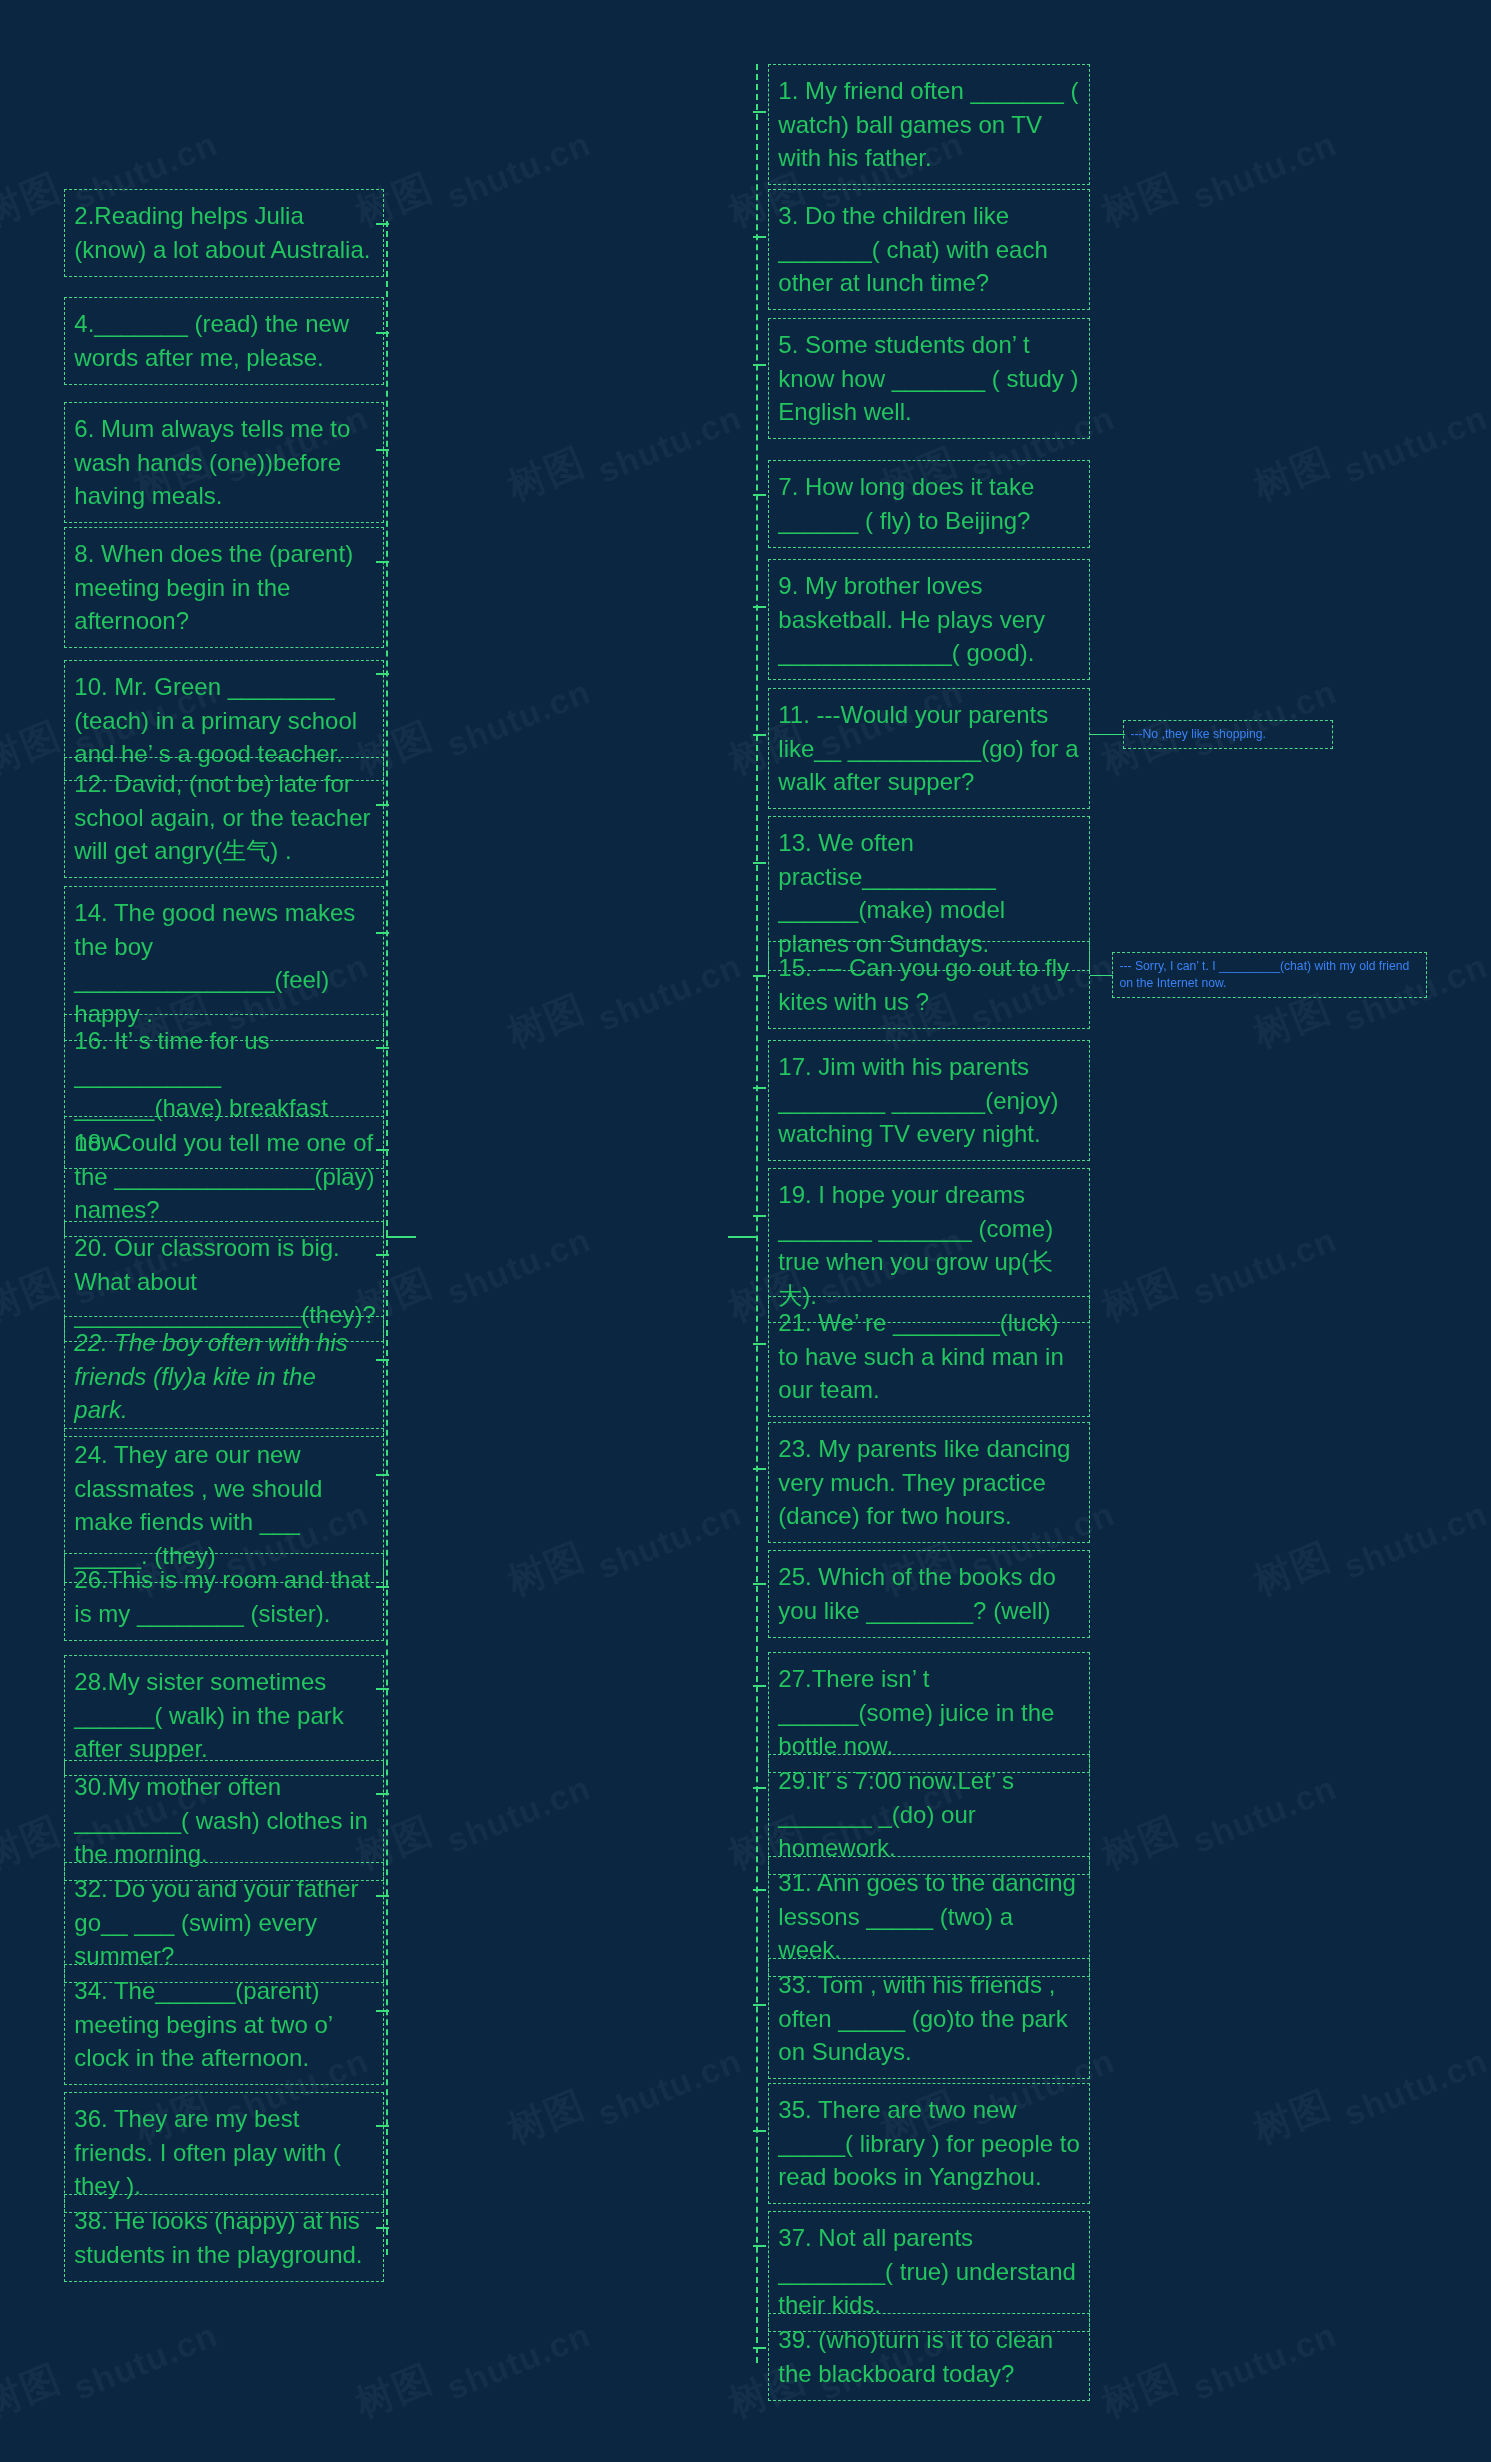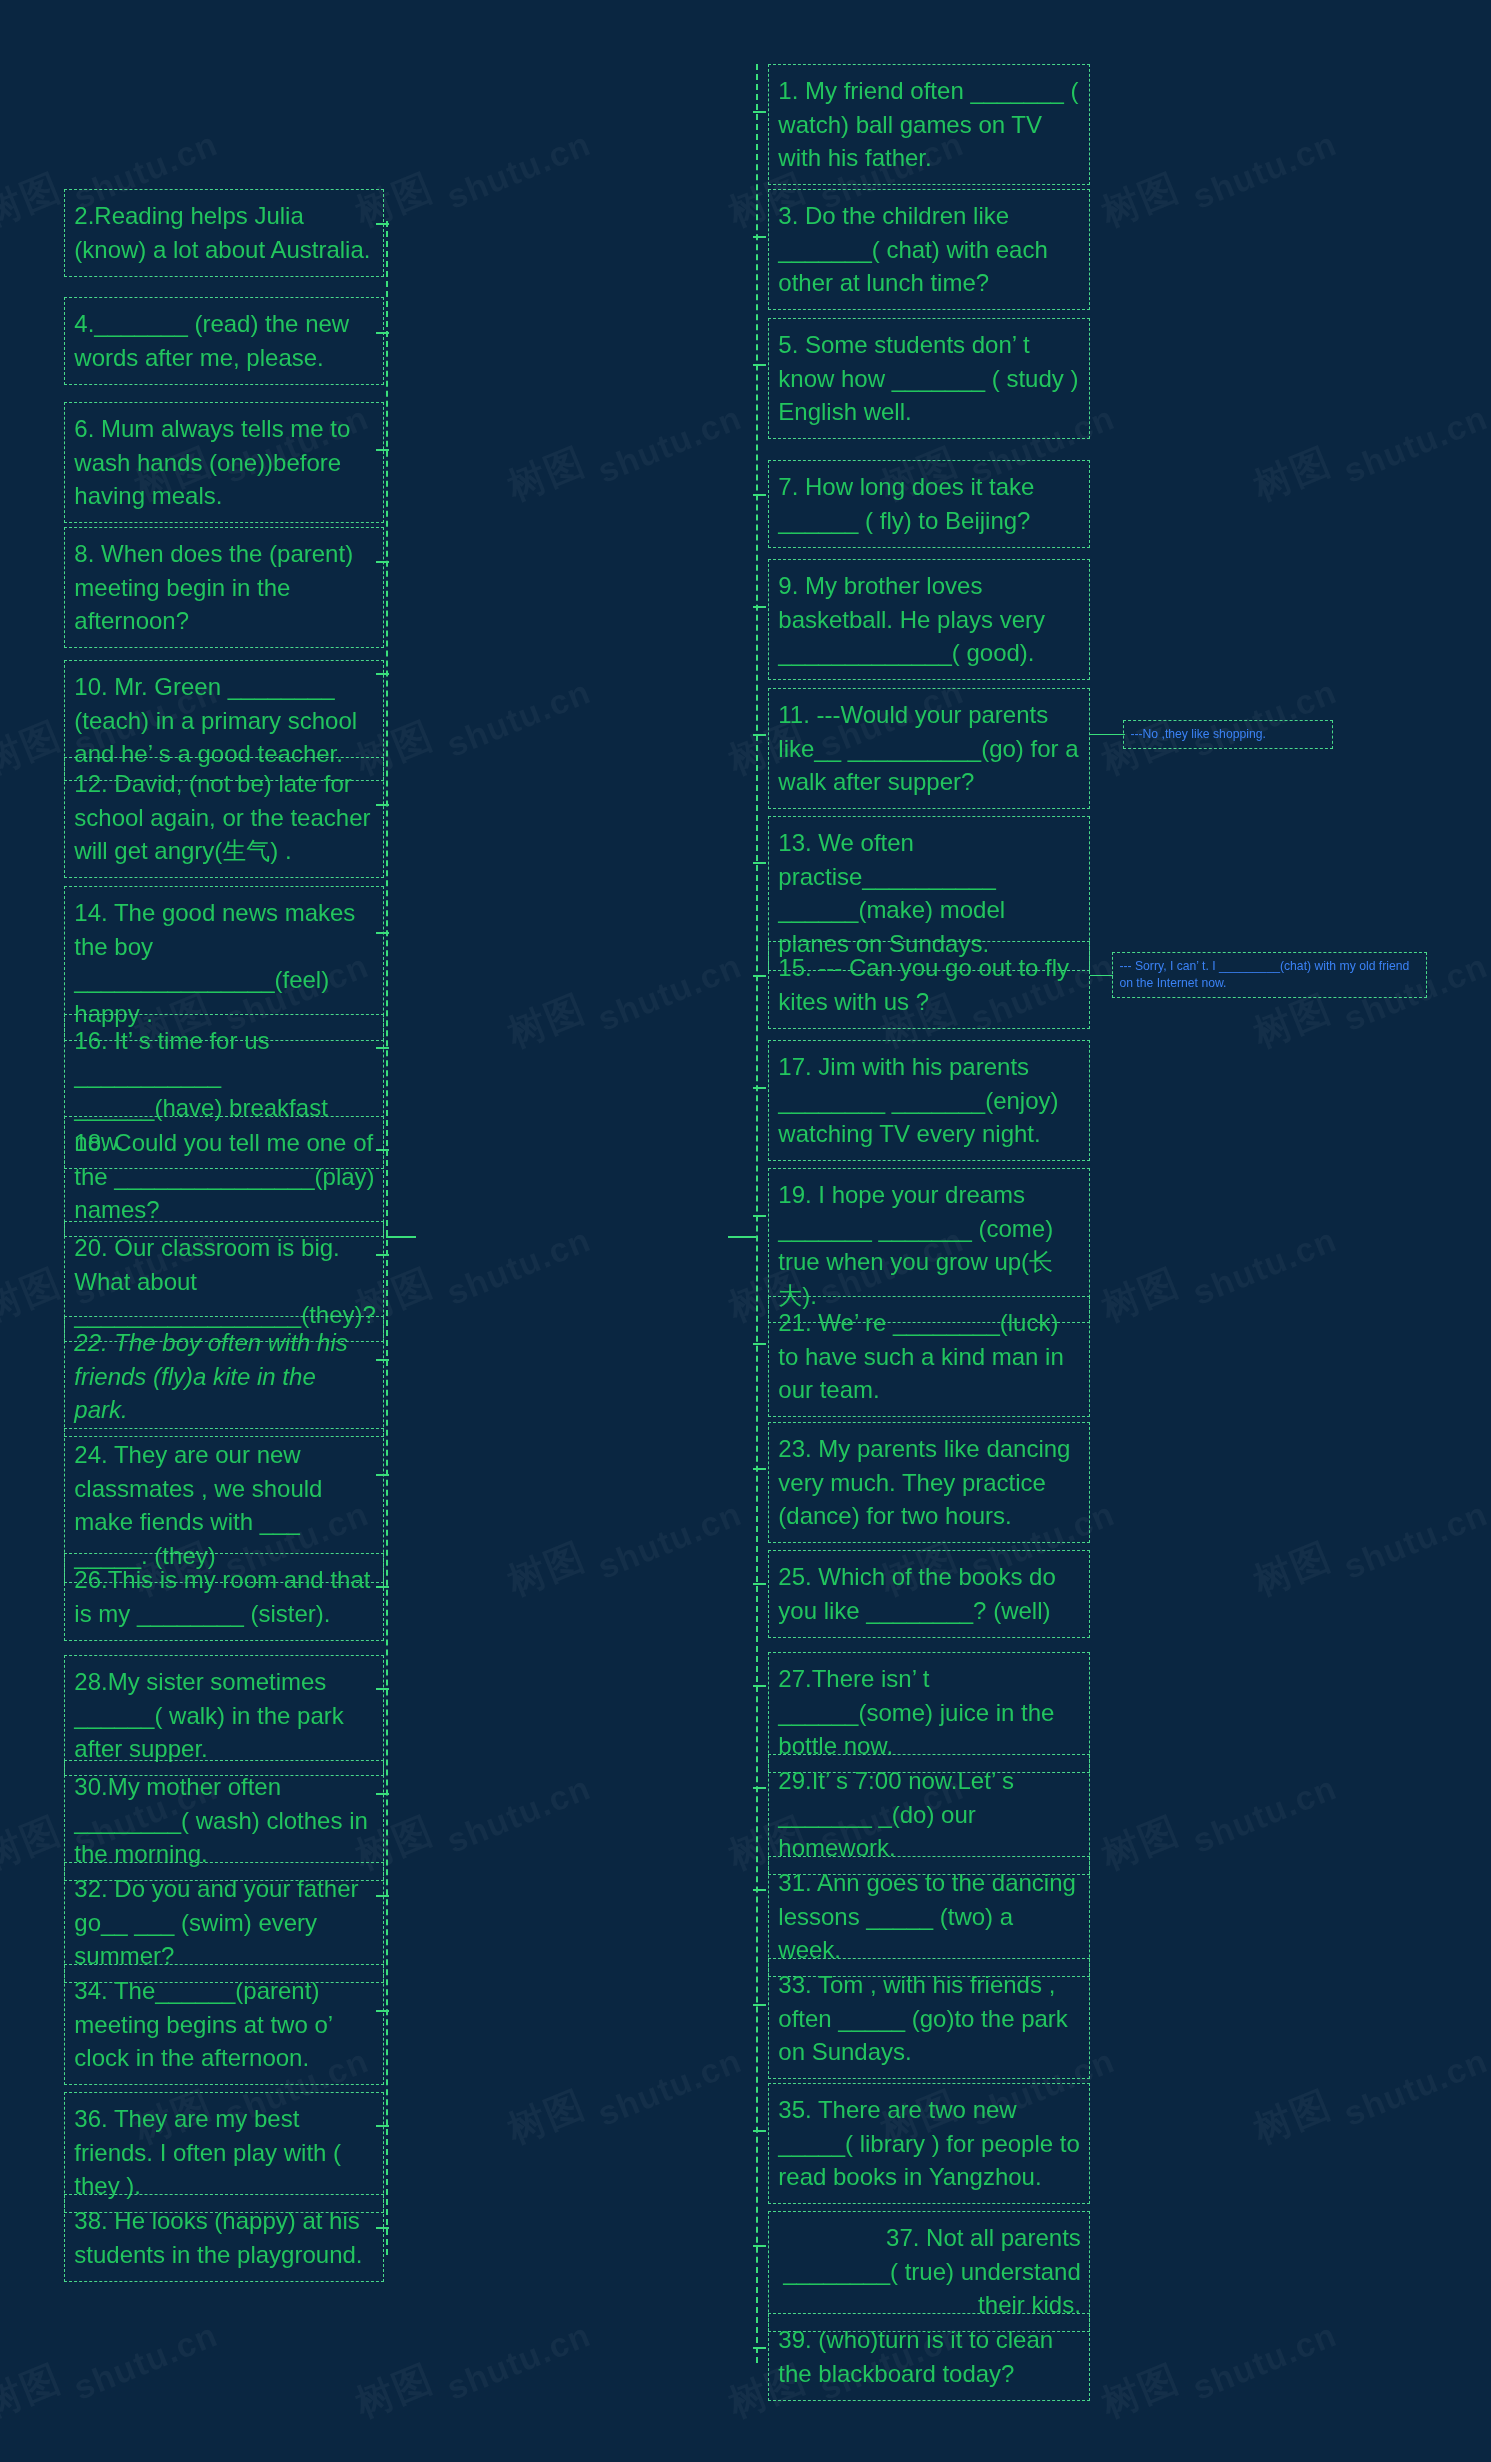--- a/index.html
+++ b/index.html
@@ -275,20 +275,20 @@
       <div class="card right" style="top: 1652px; min-height: 67px;"><span>27.There isn’ t ______(some) juice in the bottle now.</span></div>
       <div class="tick tick-right" style="top: 1685px;"></div>
       <div class="card right" style="top: 1754px; min-height: 67px;"><span>29.It’ s 7:00 now.Let’ s _______ _(do) our homework.</span></div>
       <div class="tick tick-right" style="top: 1787px;"></div>
       <div class="card right" style="top: 1856px; min-height: 67px;"><span>31. Ann goes to the dancing lessons _____ (two) a week.</span></div>
       <div class="tick tick-right" style="top: 1889px;"></div>
       <div class="card right" style="top: 1958px; min-height: 93px;"><span>33. Tom , with his friends , often _____ (go)to the park on Sundays.</span></div>
       <div class="tick tick-right" style="top: 2004px;"></div>
       <div class="card right" style="top: 2083px; min-height: 93px;"><span>35. There are two new _____( library ) for people to read books in Yangzhou.</span></div>
       <div class="tick tick-right" style="top: 2130px;"></div>
-      <div class="card right" style="top: 2211px; min-height: 67px; text-align: right;"><span>37. Not all parents ________( true) understand their kids.</span></div>
+      <div class="card right" style="top: 2211px; min-height: 67px;"><span>37. Not all parents ________( true) understand their kids.</span></div>
       <div class="tick tick-right" style="top: 2245px;"></div>
       <div class="card right" style="top: 2313px; min-height: 67px;"><span>39. (who)turn is it to clean the blackboard today?</span></div>
       <div class="tick tick-right" style="top: 2347px;"></div>
     </div>
 
 </div>
 
 
 </body></html>

